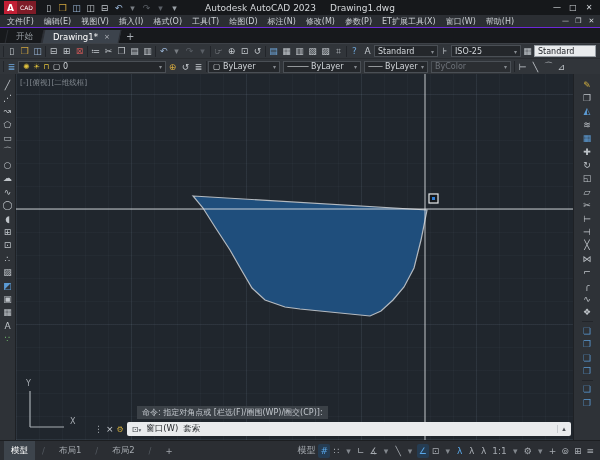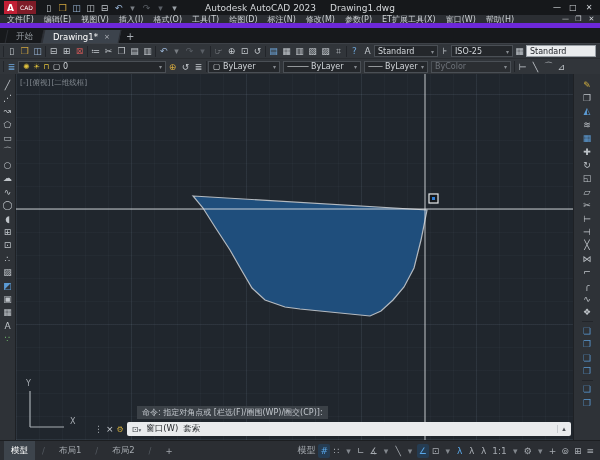--- a/index.html
+++ b/index.html
@@ -11,21 +11,21 @@
   .logo{display:flex;align-items:center;height:13px;margin-right:6px;cursor:pointer;}
   .logo-a{background:#c21f35;color:#fff;font-weight:bold;font-size:9px;width:13px;height:13px;display:flex;align-items:center;justify-content:center;}
   .logo-cad{background:#7e1b27;color:#fff;font-size:6px;height:13px;display:flex;align-items:center;padding:0 3px;}
   .qat{display:flex;align-items:center;gap:1px;}
   .title{position:absolute;left:0;right:0;text-align:center;font-size:9px;color:#d6d9dc;pointer-events:none;}
   .title .doc{margin-left:14px;}
   .winctl{display:flex;align-items:center;gap:2px;margin-left:auto;z-index:2;}
   .winbtn{width:14px;height:13px;display:flex;align-items:center;justify-content:center;color:#cfd3d7;font-size:8px;cursor:pointer;}
 
   
-  .menubar{position:absolute;top:15px;left:0;right:0;height:13px;background:#2b2e33;display:flex;align-items:center;padding-left:2px;border-bottom:5px solid #6d28d9;}
+  .menubar{position:absolute;top:15px;left:0;right:0;height:13px;background:#2b2e33;display:flex;align-items:center;padding-left:2px;border-bottom:1px solid #6d28d9;}
   .menus{display:flex;align-items:center;height:100%;}
   .menu-item{padding:0 5px;font-size:8px;color:#ccd0d4;height:100%;display:flex;align-items:center;cursor:pointer;white-space:nowrap;}
   .docctl{display:flex;align-items:center;gap:2px;margin-left:auto;padding-right:3px;}
   .docctl .winbtn{width:11px;height:11px;font-size:7px;}
 
   
   .tabbar{position:absolute;top:28px;left:0;right:0;height:15px;background:#17191c;display:flex;align-items:flex-end;padding-left:6px;}
   .ftab{height:13px;display:flex;align-items:center;padding:0 9px;font-size:8.5px;color:#9aa0a6;cursor:pointer;transform:skewX(-12deg);border-left:1px solid #2c2f34;border-right:1px solid #2c2f34;}
   .ftab>*{transform:skewX(12deg);}
   .ftab.active{background:#3c434c;color:#fff;}
@@ -193,21 +193,21 @@
         <span class="tb-icon">⌗</span>
         <span class="sep"></span>
         <span class="tb-icon" style="color: rgb(111, 168, 220);">?</span>
       </div>
     <span class="tb-icon">A</span>
     <div class="combo" style="width:64px">
       <span>Standard</span>
       <span class="dd">▾</span>
     </div>
     <span class="tb-icon">⊦</span>
-    <div class="combo" style="width:62px">
+    <div class="combo" style="width:70px">
       <span>ISO-25</span>
       <span class="dd">▾</span>
     </div>
     <span class="tb-icon">▦</span>
     <div class="combo combo-light" style="flex:1;margin-right:2px">
       <span>Standard</span>
     </div>
   </div>
 
   <div class="toolbar2">

